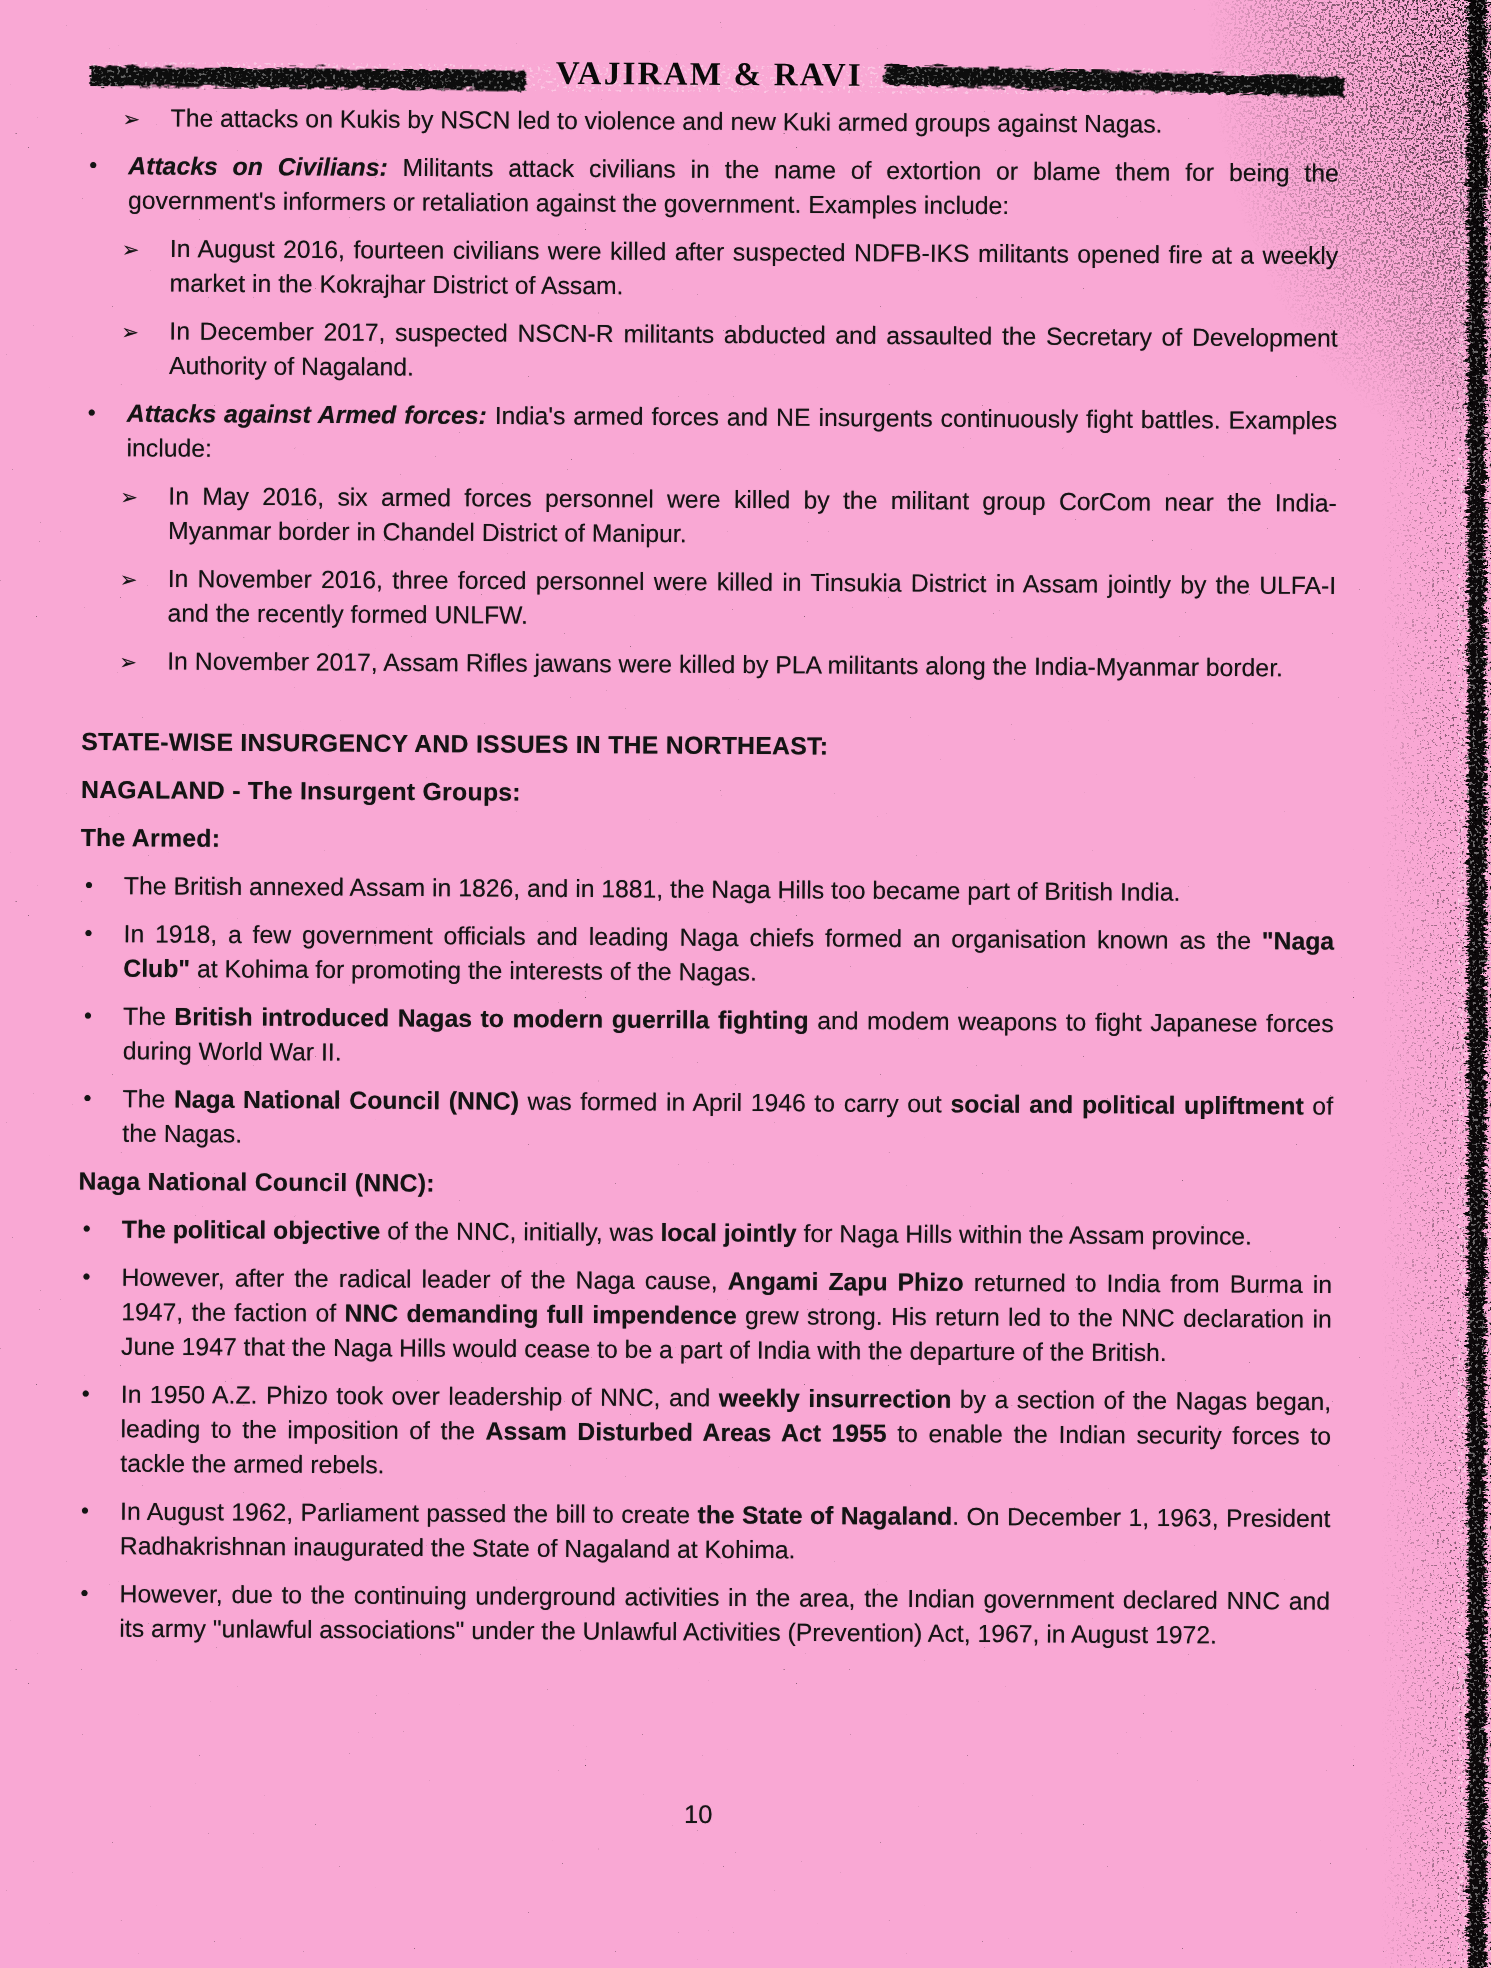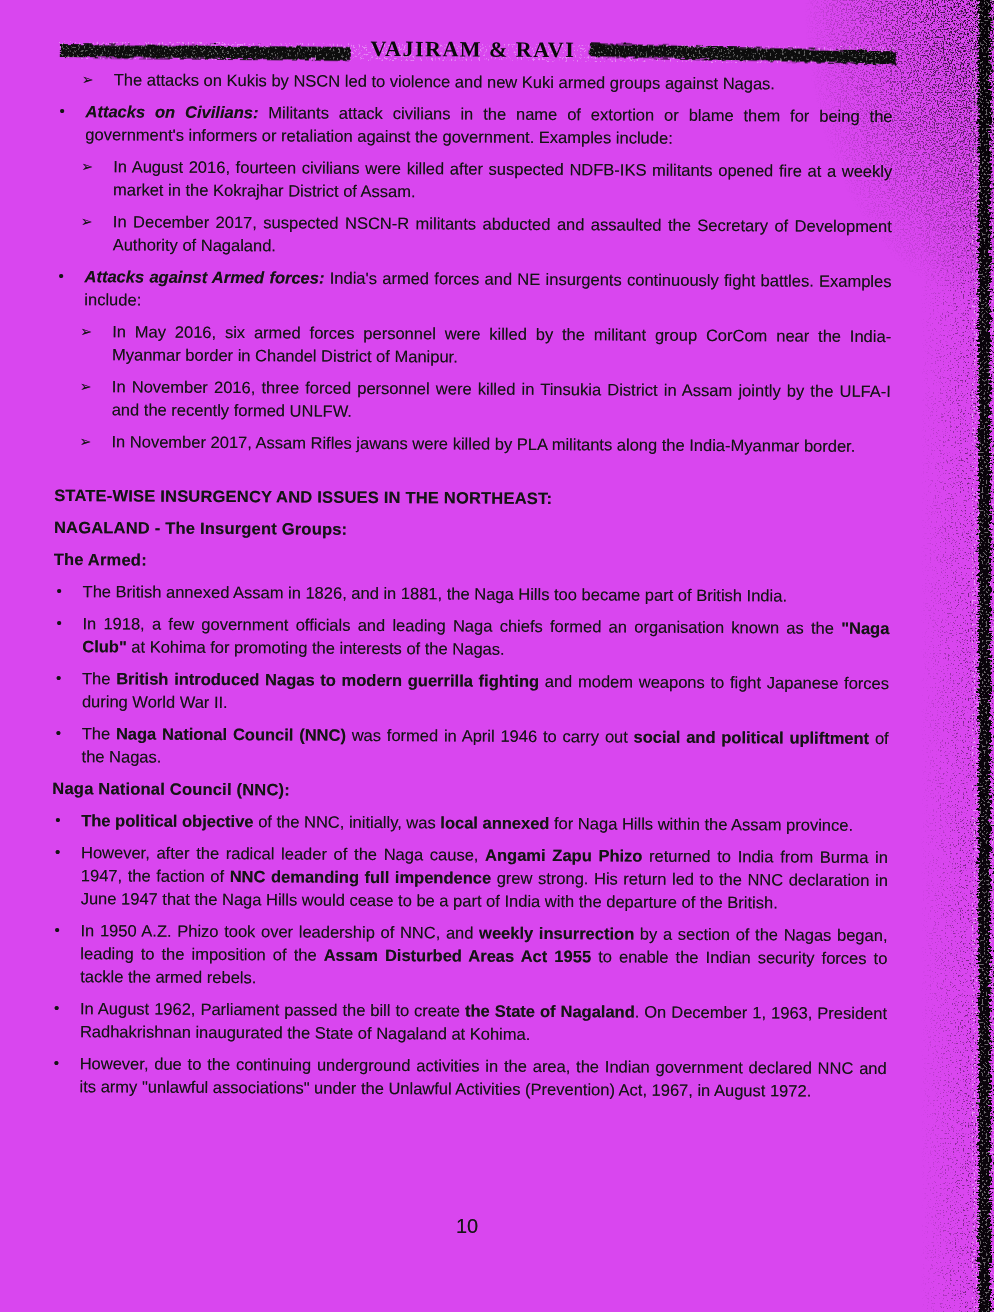--- a/index.html
+++ b/index.html
@@ -1,18 +1,18 @@
 <!DOCTYPE html>
 <html><head>
 <meta charset="utf-8">
 <style>
   html,body { margin:0; padding:0; background:#d9d9d9; }
   .page {
     position:relative; width:994px; height:1312px; margin:0 auto;
-    background:#d946ef; overflow:hidden;
+    background:#f9a8d4; overflow:hidden;
     font-family:"Liberation Sans","DejaVu Sans",sans-serif;
     color:#141414;
   }
   .content {
     position:absolute; left:57px; top:36px; width:836px;
     transform:rotate(0.35deg); transform-origin:0 0;
   }
   .banner { position:relative; height:26px; margin-bottom:6px; }
   .banner svg { position:absolute; left:0; top:0; }
   .brand {
@@ -26,24 +26,23 @@
            text-shadow:0 0 0.5px rgba(20,20,20,0.55); }
   .b-heading { font-weight:bold; text-align:left; letter-spacing:0.2px; }
   .b-bullet { padding-left:29px; }
   .b-arrow  { padding-left:57px; }
   .b-bullet > .marker { position:absolute; left:3px; top:-1px; font-size:15px; }
   .b-arrow  > .marker { position:absolute; left:25px; top:0; font-size:14px; }
   .sp-lg { margin-top:31px; }
   .it { font-style:italic; }
   b { font-weight:700; }
   .page-number {
-    position:absolute; left:456px; top:1200px; font-size:20px; color:#161616;
+    position:absolute; left:456px; top:1200px; font-size:17px; color:#161616;
     font-family:"Liberation Sans","DejaVu Sans",sans-serif;
     text-shadow:0 0 0.5px rgba(20,20,20,0.6);
-    margin-top:15px;
   }
   .noise-layer { position:absolute; left:0; top:0; pointer-events:none; }
 </style>
 </head>
 <body>
 
 <div class="page">
 
   <div class="content">
 
@@ -78,21 +77,21 @@
         <div class="block b-arrow"><span class="marker">➢</span><span>In November 2016, three forced personnel were killed in Tinsukia District in Assam jointly by the ULFA-I and the recently formed UNLFW.</span></div>
         <div class="block b-arrow"><span class="marker">➢</span><span>In November 2017, Assam Rifles jawans were killed by PLA militants along the India-Myanmar border.</span></div>
         <div class="block b-heading sp-lg"><b>STATE-WISE INSURGENCY AND ISSUES IN THE NORTHEAST:</b></div>
         <div class="block b-heading"><b>NAGALAND - The Insurgent Groups:</b></div>
         <div class="block b-heading"><b>The Armed:</b></div>
         <div class="block b-bullet"><span class="marker">•</span><span>The British annexed Assam in 1826, and in 1881, the Naga Hills too became part of British India.</span></div>
         <div class="block b-bullet"><span class="marker">•</span><span>In 1918, a few government officials and leading Naga chiefs formed an organisation known as the </span><b>"Naga Club"</b><span> at Kohima for promoting the interests of the Nagas.</span></div>
         <div class="block b-bullet"><span class="marker">•</span><span>The </span><b>British introduced Nagas to modern guerrilla fighting</b><span> and modem weapons to fight Japanese forces during World War II.</span></div>
         <div class="block b-bullet"><span class="marker">•</span><span>The </span><b>Naga National Council (NNC)</b><span> was formed in April 1946 to carry out </span><b>social and political upliftment</b><span> of the Nagas.</span></div>
         <div class="block b-heading"><b>Naga National Council (NNC):</b></div>
-        <div class="block b-bullet"><span class="marker">•</span><b>The political objective</b><span> of the NNC, initially, was </span><b>local annexed</b><span> for Naga Hills within the Assam province.</span></div>
+        <div class="block b-bullet"><span class="marker">•</span><b>The political objective</b><span> of the NNC, initially, was </span><b>local jointly</b><span> for Naga Hills within the Assam province.</span></div>
         <div class="block b-bullet"><span class="marker">•</span><span>However, after the radical leader of the Naga cause, </span><b>Angami Zapu Phizo</b><span> returned to India from Burma in 1947, the faction of </span><b>NNC demanding full impendence</b><span> grew strong. His return led to the NNC declaration in June 1947 that the Naga Hills would cease to be a part of India with the departure of the British.</span></div>
         <div class="block b-bullet"><span class="marker">•</span><span>In 1950 A.Z. Phizo took over leadership of NNC, and </span><b>weekly insurrection</b><span> by a section of the Nagas began, leading to the imposition of the </span><b>Assam Disturbed Areas Act 1955</b><span> to enable the Indian security forces to tackle the armed rebels.</span></div>
         <div class="block b-bullet"><span class="marker">•</span><span>In August 1962, Parliament passed the bill to create </span><b>the State of Nagaland</b><span>. On December 1, 1963, President Radhakrishnan inaugurated the State of Nagaland at Kohima.</span></div>
         <div class="block b-bullet"><span class="marker">•</span><span>However, due to the continuing underground activities in the area, the Indian government declared NNC and its army "unlawful associations" under the Unlawful Activities (Prevention) Act, 1967, in August 1972.</span></div>
       </div>
 
   </div>
 
   <div class="page-number">10</div>
 

